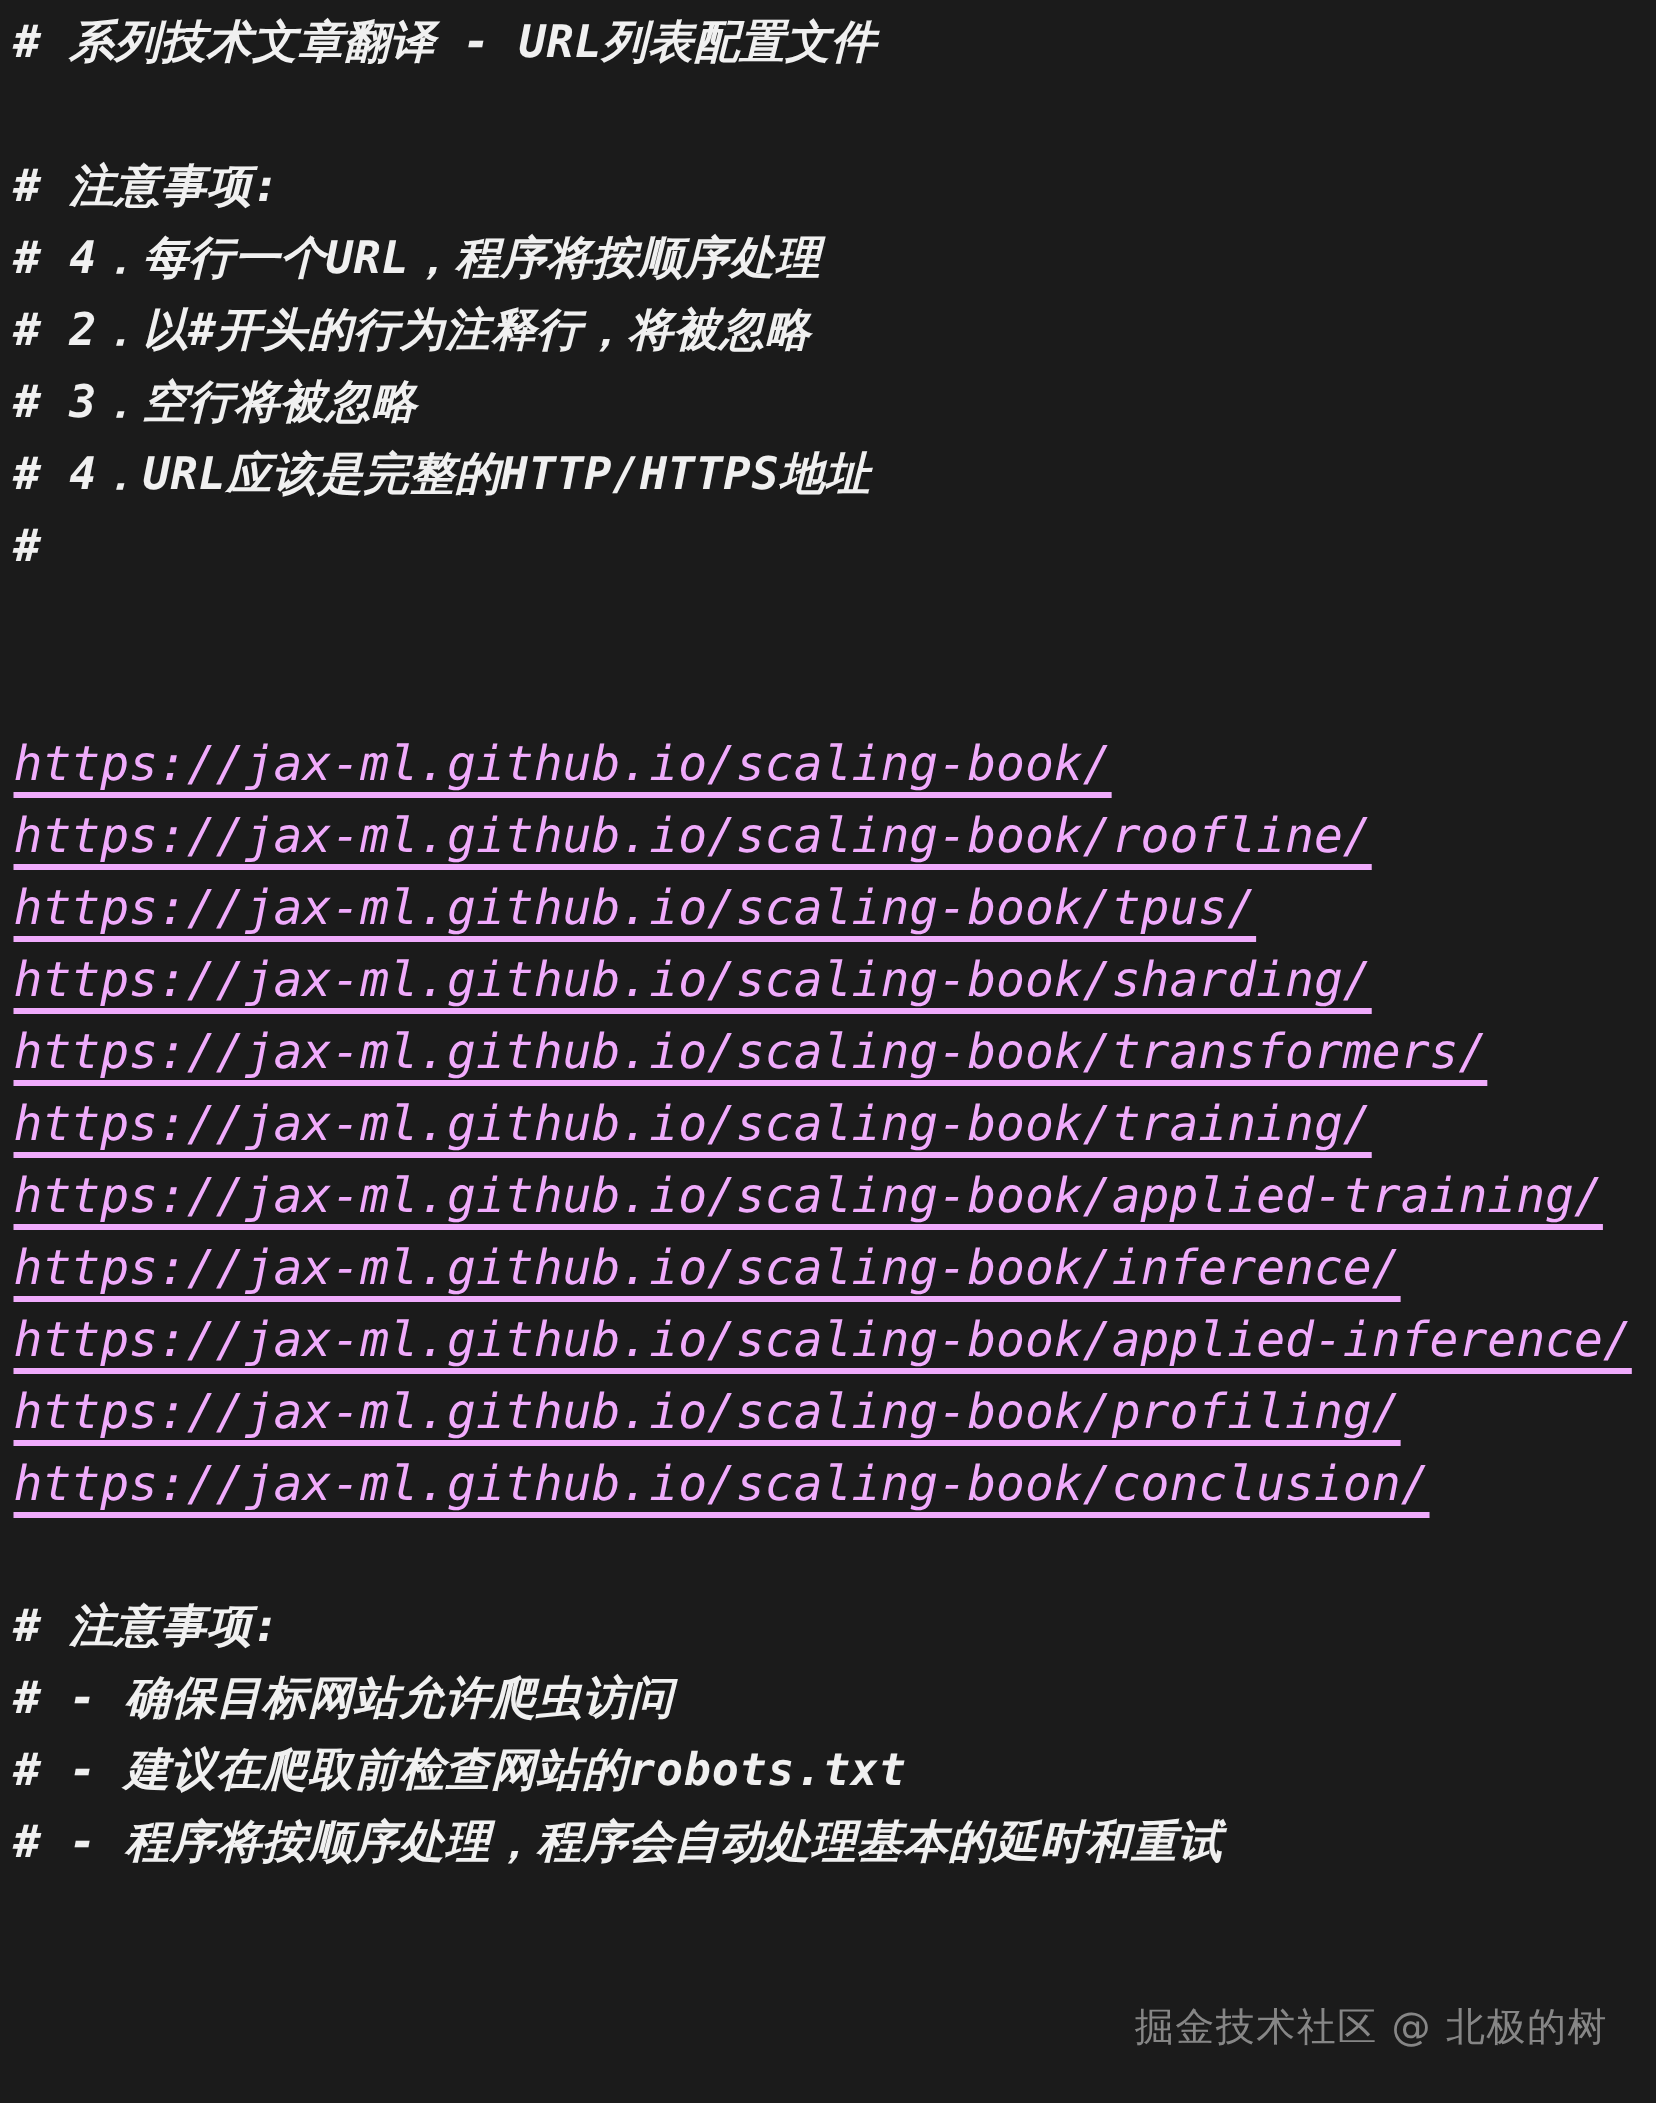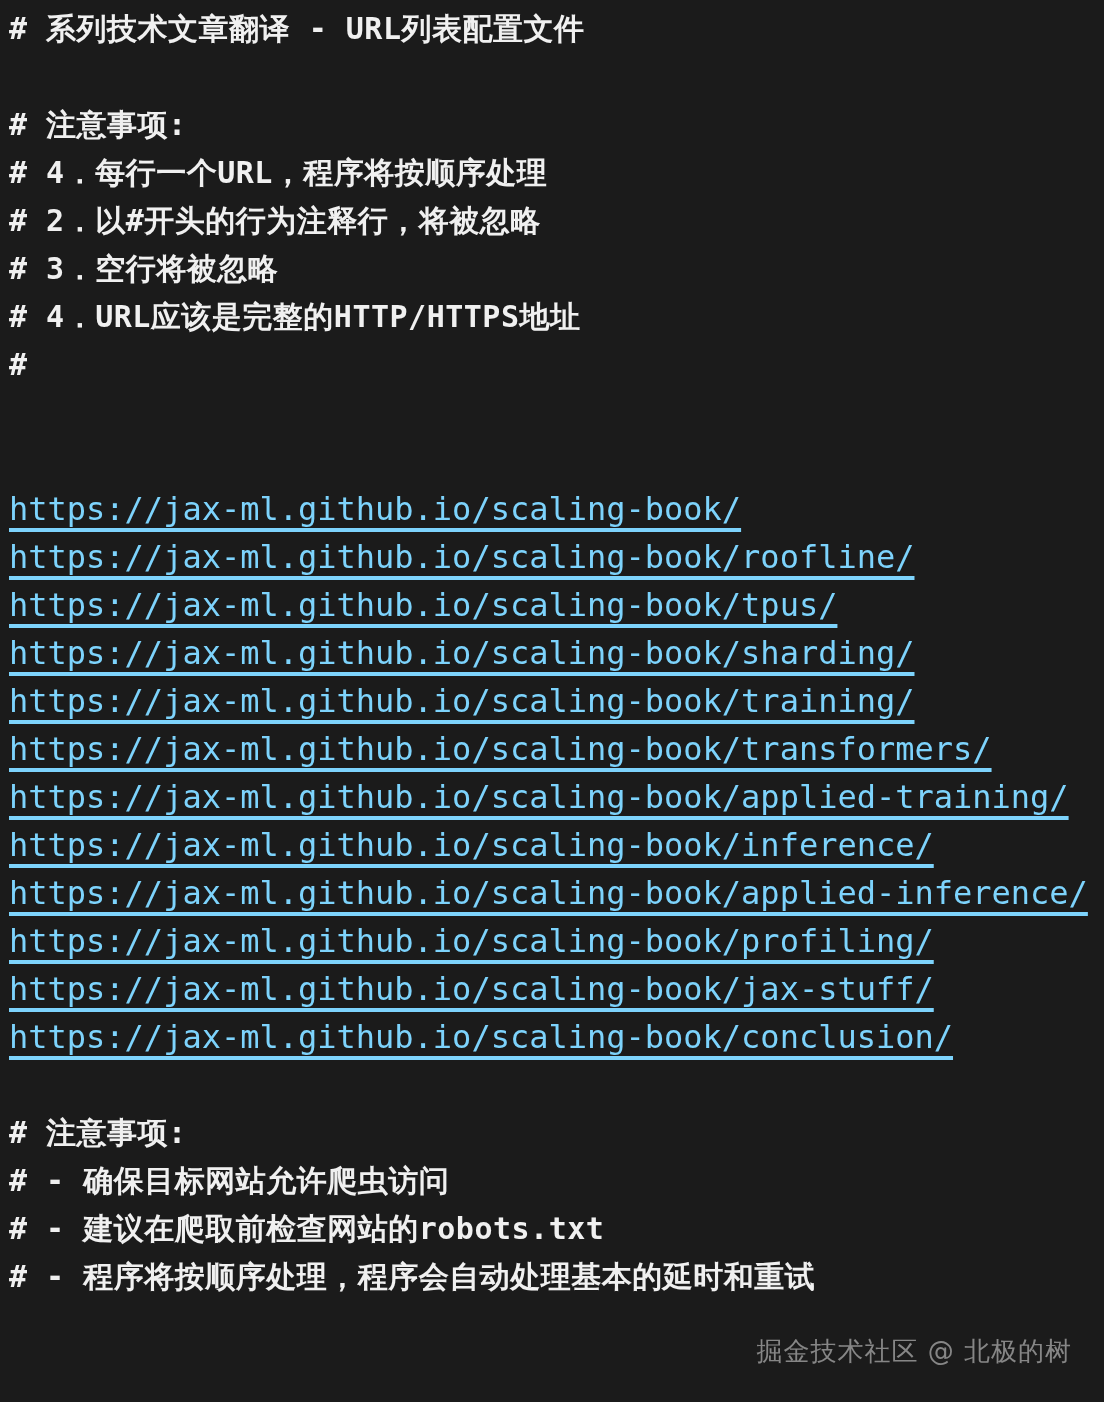--- a/index.html
+++ b/index.html
@@ -15,35 +15,36 @@
     font-family: "DejaVu Sans Mono", "DejaVu Sans", monospace;
   }
   .lines {
     padding: 5px 0 0 9px;
   }
   .line {
     height: 48px;
     line-height: 48px;
     white-space: pre;
     color: #f0f0f0;
+    font-style: italic;
   }
   .line.comment {
     font-size: 30px;
     font-weight: 700;
     letter-spacing: 0.5px;
   }
   .line.blank {
     
   }
   .line.url {
     font-size: 32px;
     font-weight: 400;
   }
   .url-text {
-    color: #7dd3fc;
+    color: #f0abfc;
     text-decoration: underline;
     text-decoration-thickness: 3.5px;
     text-underline-offset: 8px;
     cursor: pointer;
   }
   .watermark {
     position: absolute;
     right: 32px;
     bottom: 33px;
     font-size: 26px;
@@ -66,27 +67,26 @@
     <div class="line comment"># 2．以#开头的行为注释行，将被忽略</div>
     <div class="line comment"># 3．空行将被忽略</div>
     <div class="line comment"># 4．URL应该是完整的HTTP/HTTPS地址</div>
     <div class="line comment">#</div>
     <div class="line blank"></div>
     <div class="line blank"></div>
     <div class="line url"><span class="url-text">https://jax-ml.github.io/scaling-book/</span></div>
     <div class="line url"><span class="url-text">https://jax-ml.github.io/scaling-book/roofline/</span></div>
     <div class="line url"><span class="url-text">https://jax-ml.github.io/scaling-book/tpus/</span></div>
     <div class="line url"><span class="url-text">https://jax-ml.github.io/scaling-book/sharding/</span></div>
+    <div class="line url"><span class="url-text">https://jax-ml.github.io/scaling-book/transformers/</span></div>
     <div class="line url"><span class="url-text">https://jax-ml.github.io/scaling-book/training/</span></div>
-    <div class="line url"><span class="url-text">https://jax-ml.github.io/scaling-book/transformers/</span></div>
     <div class="line url"><span class="url-text">https://jax-ml.github.io/scaling-book/applied-training/</span></div>
     <div class="line url"><span class="url-text">https://jax-ml.github.io/scaling-book/inference/</span></div>
     <div class="line url"><span class="url-text">https://jax-ml.github.io/scaling-book/applied-inference/</span></div>
     <div class="line url"><span class="url-text">https://jax-ml.github.io/scaling-book/profiling/</span></div>
-    <div class="line url"><span class="url-text">https://jax-ml.github.io/scaling-book/jax-stuff/</span></div>
     <div class="line url"><span class="url-text">https://jax-ml.github.io/scaling-book/conclusion/</span></div>
     <div class="line blank"></div>
     <div class="line comment"># 注意事项:</div>
     <div class="line comment"># - 确保目标网站允许爬虫访问</div>
     <div class="line comment"># - 建议在爬取前检查网站的robots.txt</div>
     <div class="line comment"># - 程序将按顺序处理，程序会自动处理基本的延时和重试</div>
   </div>
 
 <div class="watermark">掘金技术社区 @ 北极的树</div>
 

